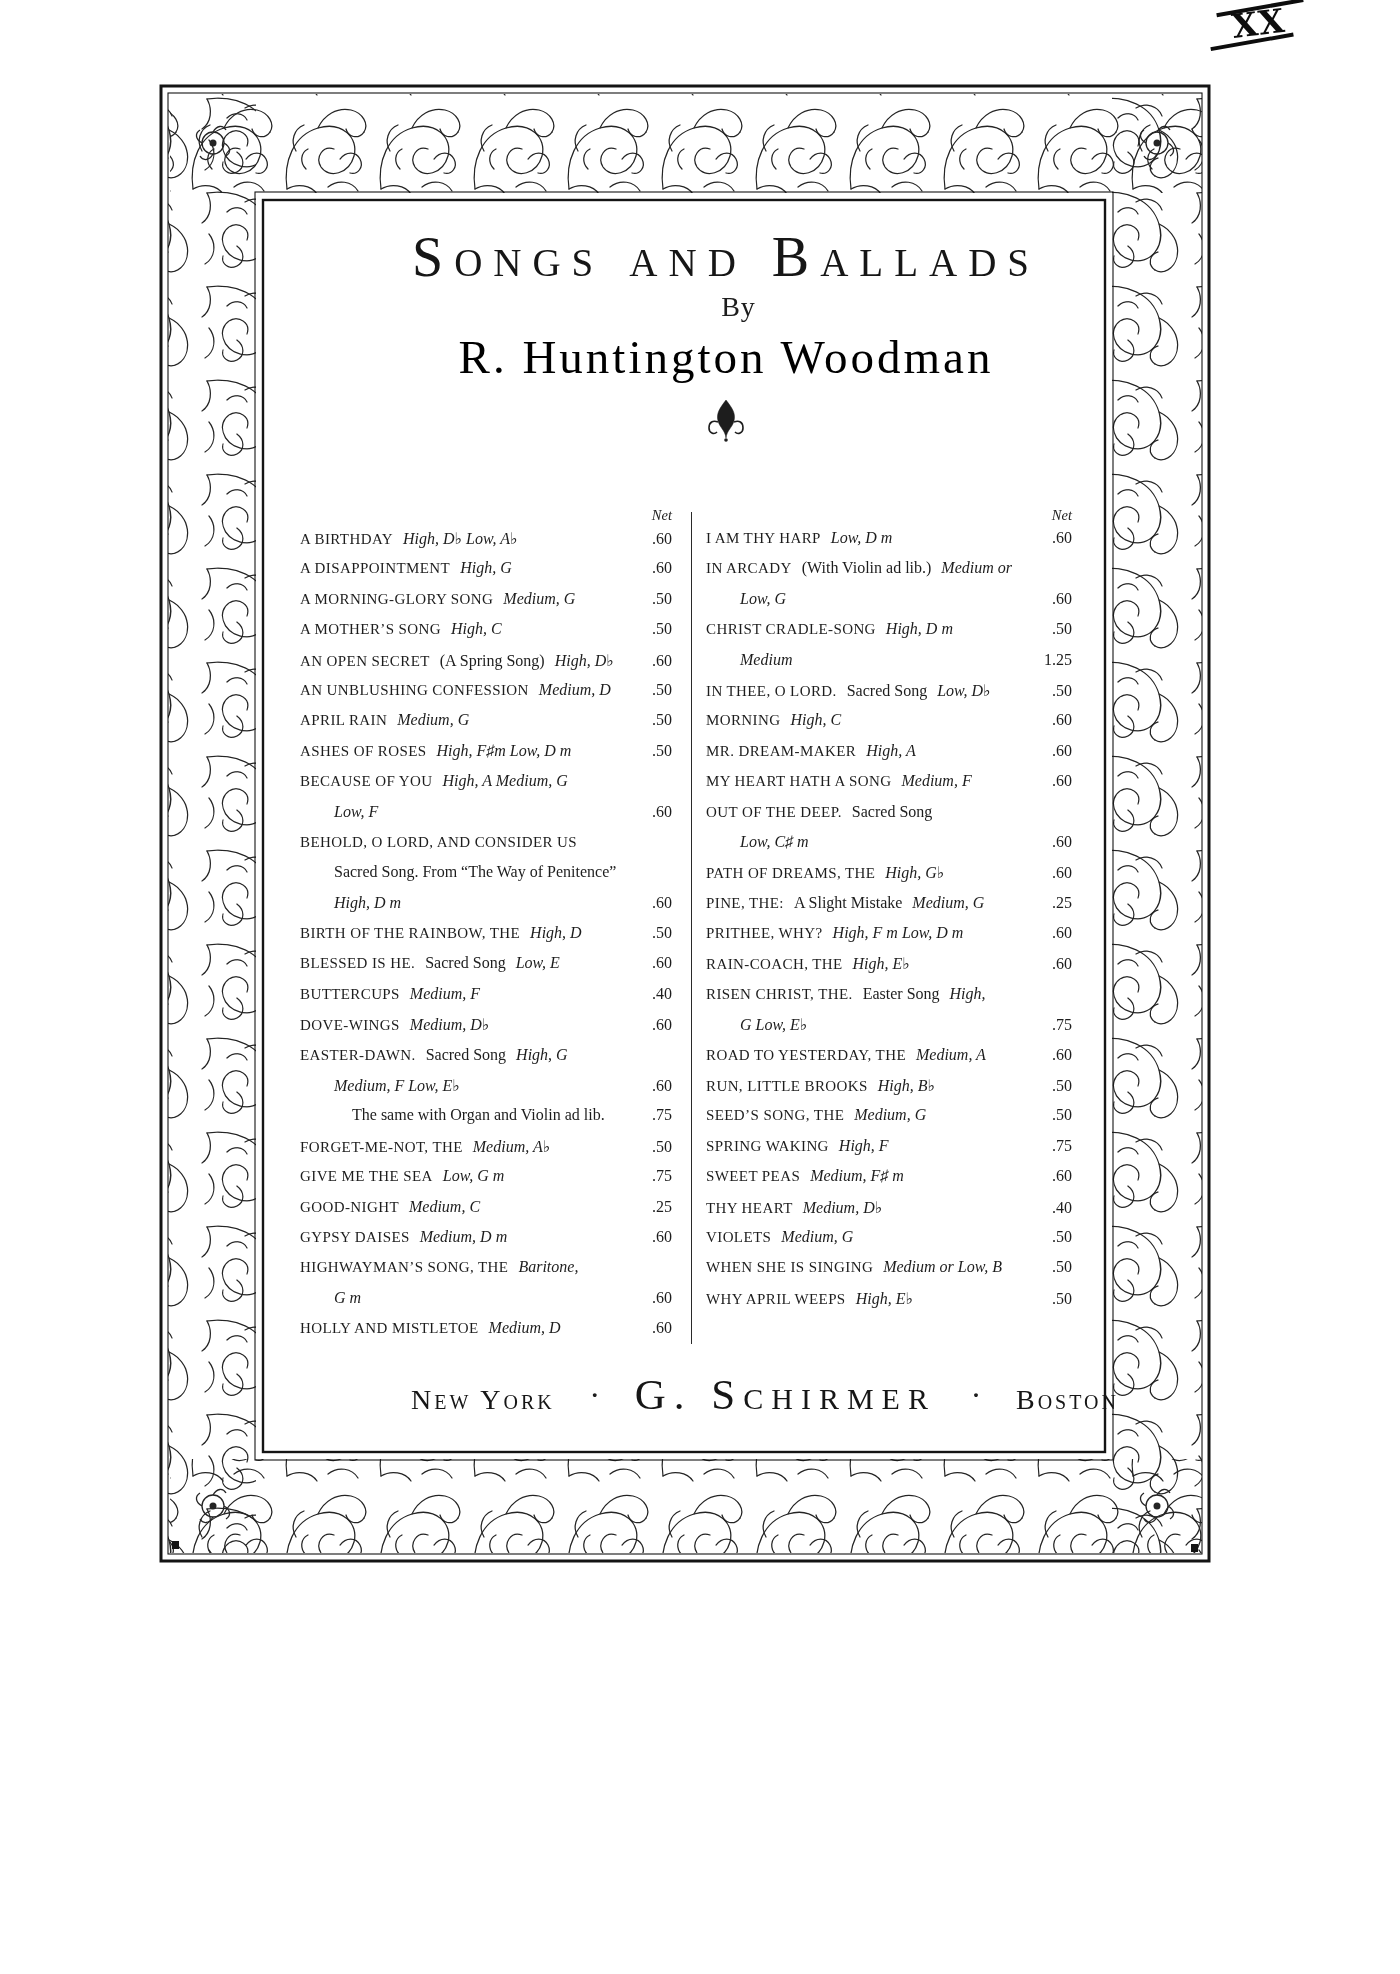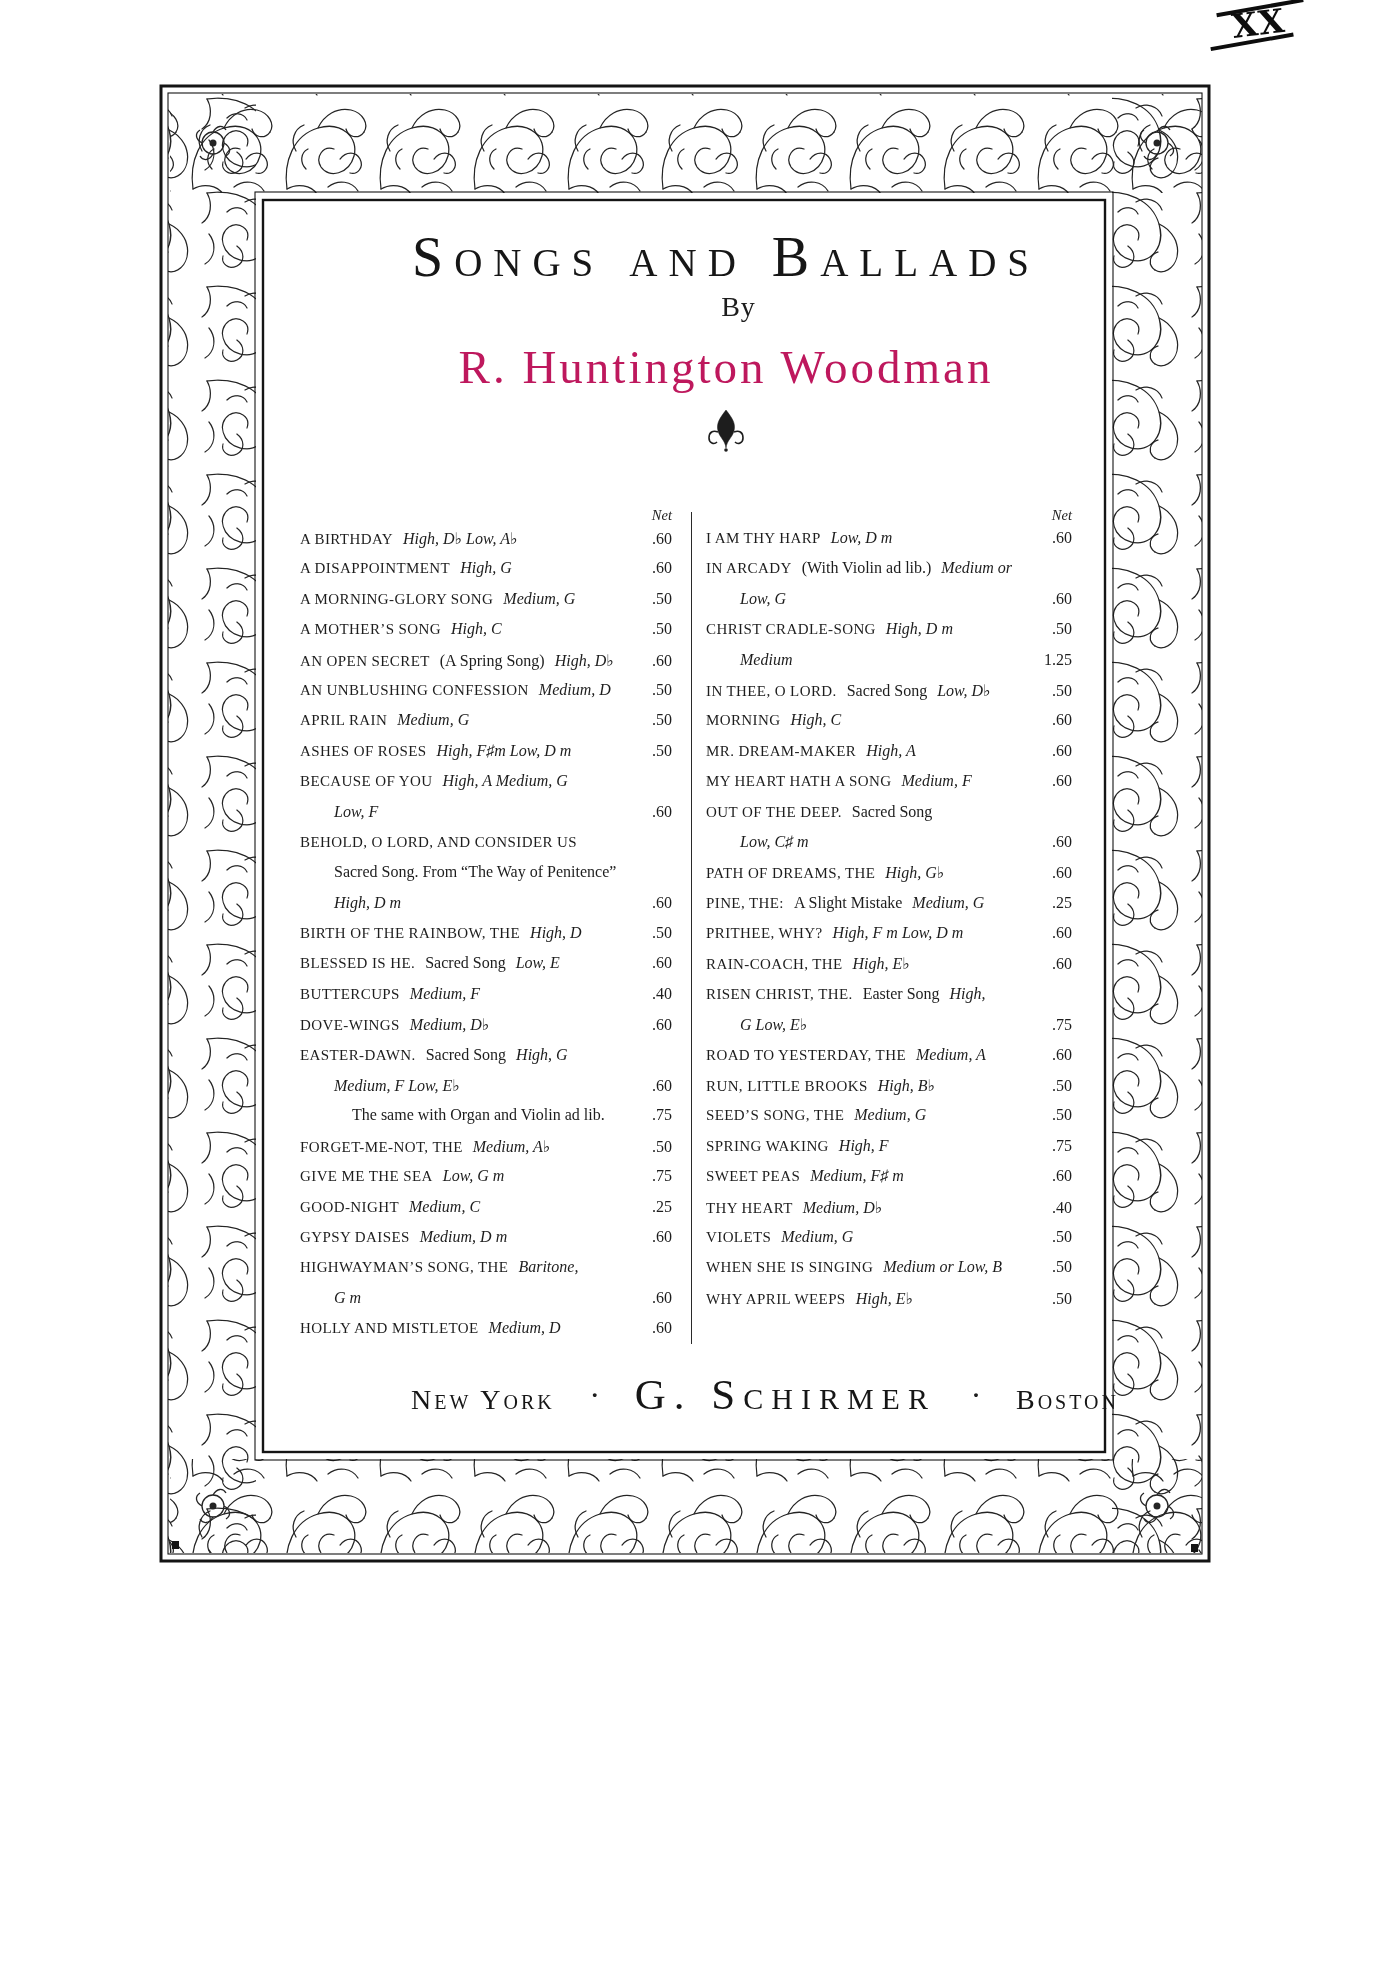--- a/index.html
+++ b/index.html
@@ -25,21 +25,21 @@
   .border-svg { position:absolute; left:0; top:0; pointer-events:none; }
 
   
   .header { position:absolute; left:263px; top:226px; width:926px; text-align:center; }
   .main-title {
     margin:0; font-weight:400; font-variant:small-caps;
     font-size:56px; line-height:62px; letter-spacing:11px; color:#161616;
   }
   .byline { font-size:28px; line-height:30px; margin-top:4px; letter-spacing:1px;padding-left:25px; }
   .author {
-    font-size:47px; line-height:54px; margin-top:18px; letter-spacing:3px; color:#be185d;
+    font-size:47px; line-height:54px; margin-top:8px; letter-spacing:3px; color:#000000;
   }
   .fleuron { margin-top:14px; }
 
   
   .columns { position:absolute; left:300px; top:504px; width:772px; }
   .col { position:absolute; top:0; }
   .col-left  { left:0;     width:372px; }
   .col-right { left:406px; width:366px; }
   .col-divider { position:absolute; left:391px; top:8px; height:832px; border-left:1.5px solid #2a2a2a; }
   .net-row { text-align:right; font-style:italic; font-size:14.5px; height:25px; line-height:22px; }

